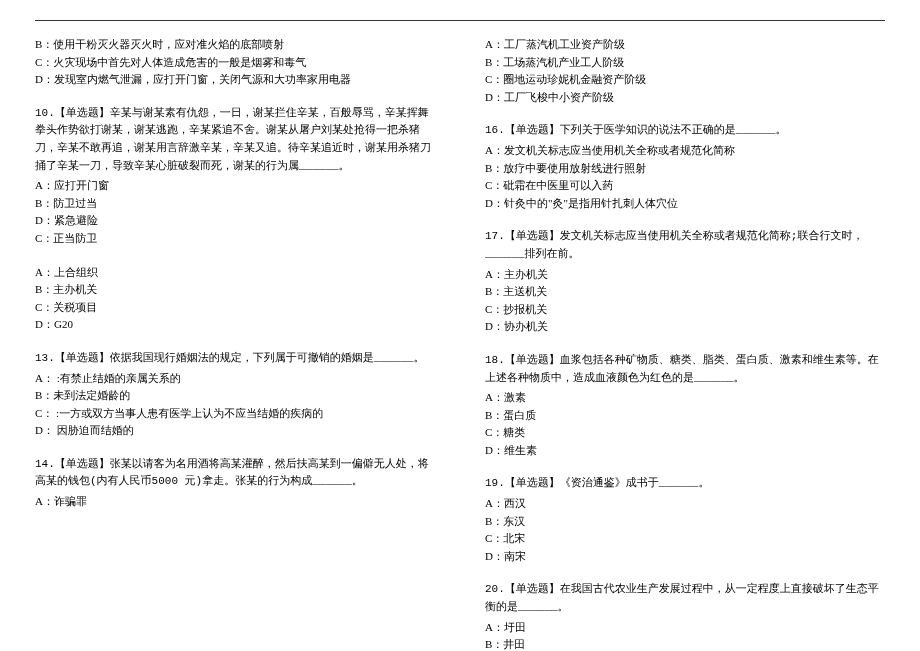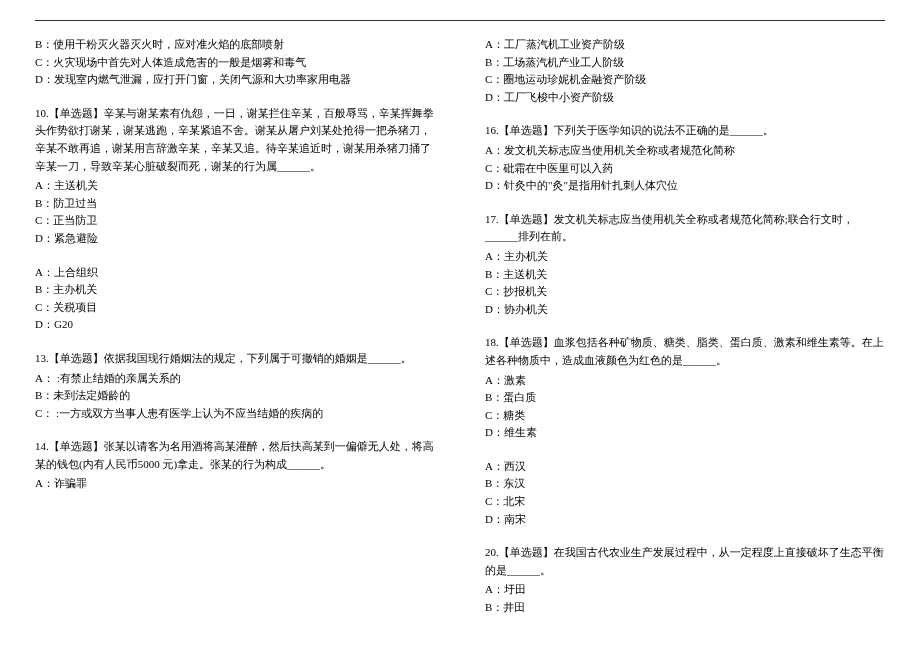--- a/index.html
+++ b/index.html
@@ -25,90 +25,94 @@
     .col {
       flex: 1;
       width: 50%;
     }
     .question {
       margin-bottom: 16px;
       line-height: 1.6;
     }
     .stem {
       margin-bottom: 2px;
+      font-family: Liberation Mono, monospace;
     }
     .option {
       margin-left: 0;
       line-height: 1.6;
     }
   </style>
 </head>
 <body>
 
 <hr>
 
 <div class="columns">
   <div class="col" id="col-left">
       <div class="question">
         <div class="option">B：使用干粉灭火器灭火时，应对准火焰的底部喷射</div>
         <div class="option">C：火灾现场中首先对人体造成危害的一般是烟雾和毒气</div>
         <div class="option">D：发现室内燃气泄漏，应打开门窗，关闭气源和大功率家用电器</div>
       </div>
       <div class="question">
         <div class="stem">10.【单选题】辛某与谢某素有仇怨，一日，谢某拦住辛某，百般辱骂，辛某挥舞拳头作势欲打谢某，谢某逃跑，辛某紧追不舍。谢某从屠户刘某处抢得一把杀猪刀，辛某不敢再追，谢某用言辞激辛某，辛某又追。待辛某追近时，谢某用杀猪刀捅了辛某一刀，导致辛某心脏破裂而死，谢某的行为属______。</div>
-        <div class="option">A：主送机关</div>
+        <div class="option">A：应打开门窗</div>
         <div class="option">B：防卫过当</div>
+        <div class="option">D：紧急避险</div>
         <div class="option">C：正当防卫</div>
-        <div class="option">D：紧急避险</div>
       </div>
       <div class="question">
         <div class="option">A：上合组织</div>
         <div class="option">B：主办机关</div>
         <div class="option">C：关税项目</div>
         <div class="option">D：G20</div>
       </div>
       <div class="question">
         <div class="stem">13.【单选题】依据我国现行婚姻法的规定，下列属于可撤销的婚姻是______。</div>
         <div class="option">A： :有禁止结婚的亲属关系的</div>
         <div class="option">B：未到法定婚龄的</div>
         <div class="option">C： :一方或双方当事人患有医学上认为不应当结婚的疾病的</div>
+        <div class="option">D： 因胁迫而结婚的</div>
       </div>
       <div class="question">
         <div class="stem">14.【单选题】张某以请客为名用酒将高某灌醉，然后扶高某到一偏僻无人处，将高某的钱包(内有人民币5000 元)拿走。张某的行为构成______。</div>
         <div class="option">A：诈骗罪</div>
       </div>
     </div>
   <div class="col" id="col-right">
       <div class="question">
         <div class="option">A：工厂蒸汽机工业资产阶级</div>
         <div class="option">B：工场蒸汽机产业工人阶级</div>
         <div class="option">C：圈地运动珍妮机金融资产阶级</div>
         <div class="option">D：工厂飞梭中小资产阶级</div>
       </div>
       <div class="question">
         <div class="stem">16.【单选题】下列关于医学知识的说法不正确的是______。</div>
         <div class="option">A：发文机关标志应当使用机关全称或者规范化简称</div>
+        <div class="option">B：放疗中要使用放射线进行照射</div>
         <div class="option">C：砒霜在中医里可以入药</div>
         <div class="option">D：针灸中的"灸"是指用针扎刺人体穴位</div>
       </div>
       <div class="question">
         <div class="stem">17.【单选题】发文机关标志应当使用机关全称或者规范化简称;联合行文时，______排列在前。</div>
         <div class="option">A：主办机关</div>
         <div class="option">B：主送机关</div>
         <div class="option">C：抄报机关</div>
         <div class="option">D：协办机关</div>
       </div>
       <div class="question">
         <div class="stem">18.【单选题】血浆包括各种矿物质、糖类、脂类、蛋白质、激素和维生素等。在上述各种物质中，造成血液颜色为红色的是______。</div>
         <div class="option">A：激素</div>
         <div class="option">B：蛋白质</div>
         <div class="option">C：糖类</div>
         <div class="option">D：维生素</div>
       </div>
       <div class="question">
+        <div class="stem">19.【单选题】《资治通鉴》成书于______。</div>
         <div class="option">A：西汉</div>
         <div class="option">B：东汉</div>
         <div class="option">C：北宋</div>
         <div class="option">D：南宋</div>
       </div>
       <div class="question">
         <div class="stem">20.【单选题】在我国古代农业生产发展过程中，从一定程度上直接破坏了生态平衡的是______。</div>
         <div class="option">A：圩田</div>
         <div class="option">B：井田</div>
       </div>

